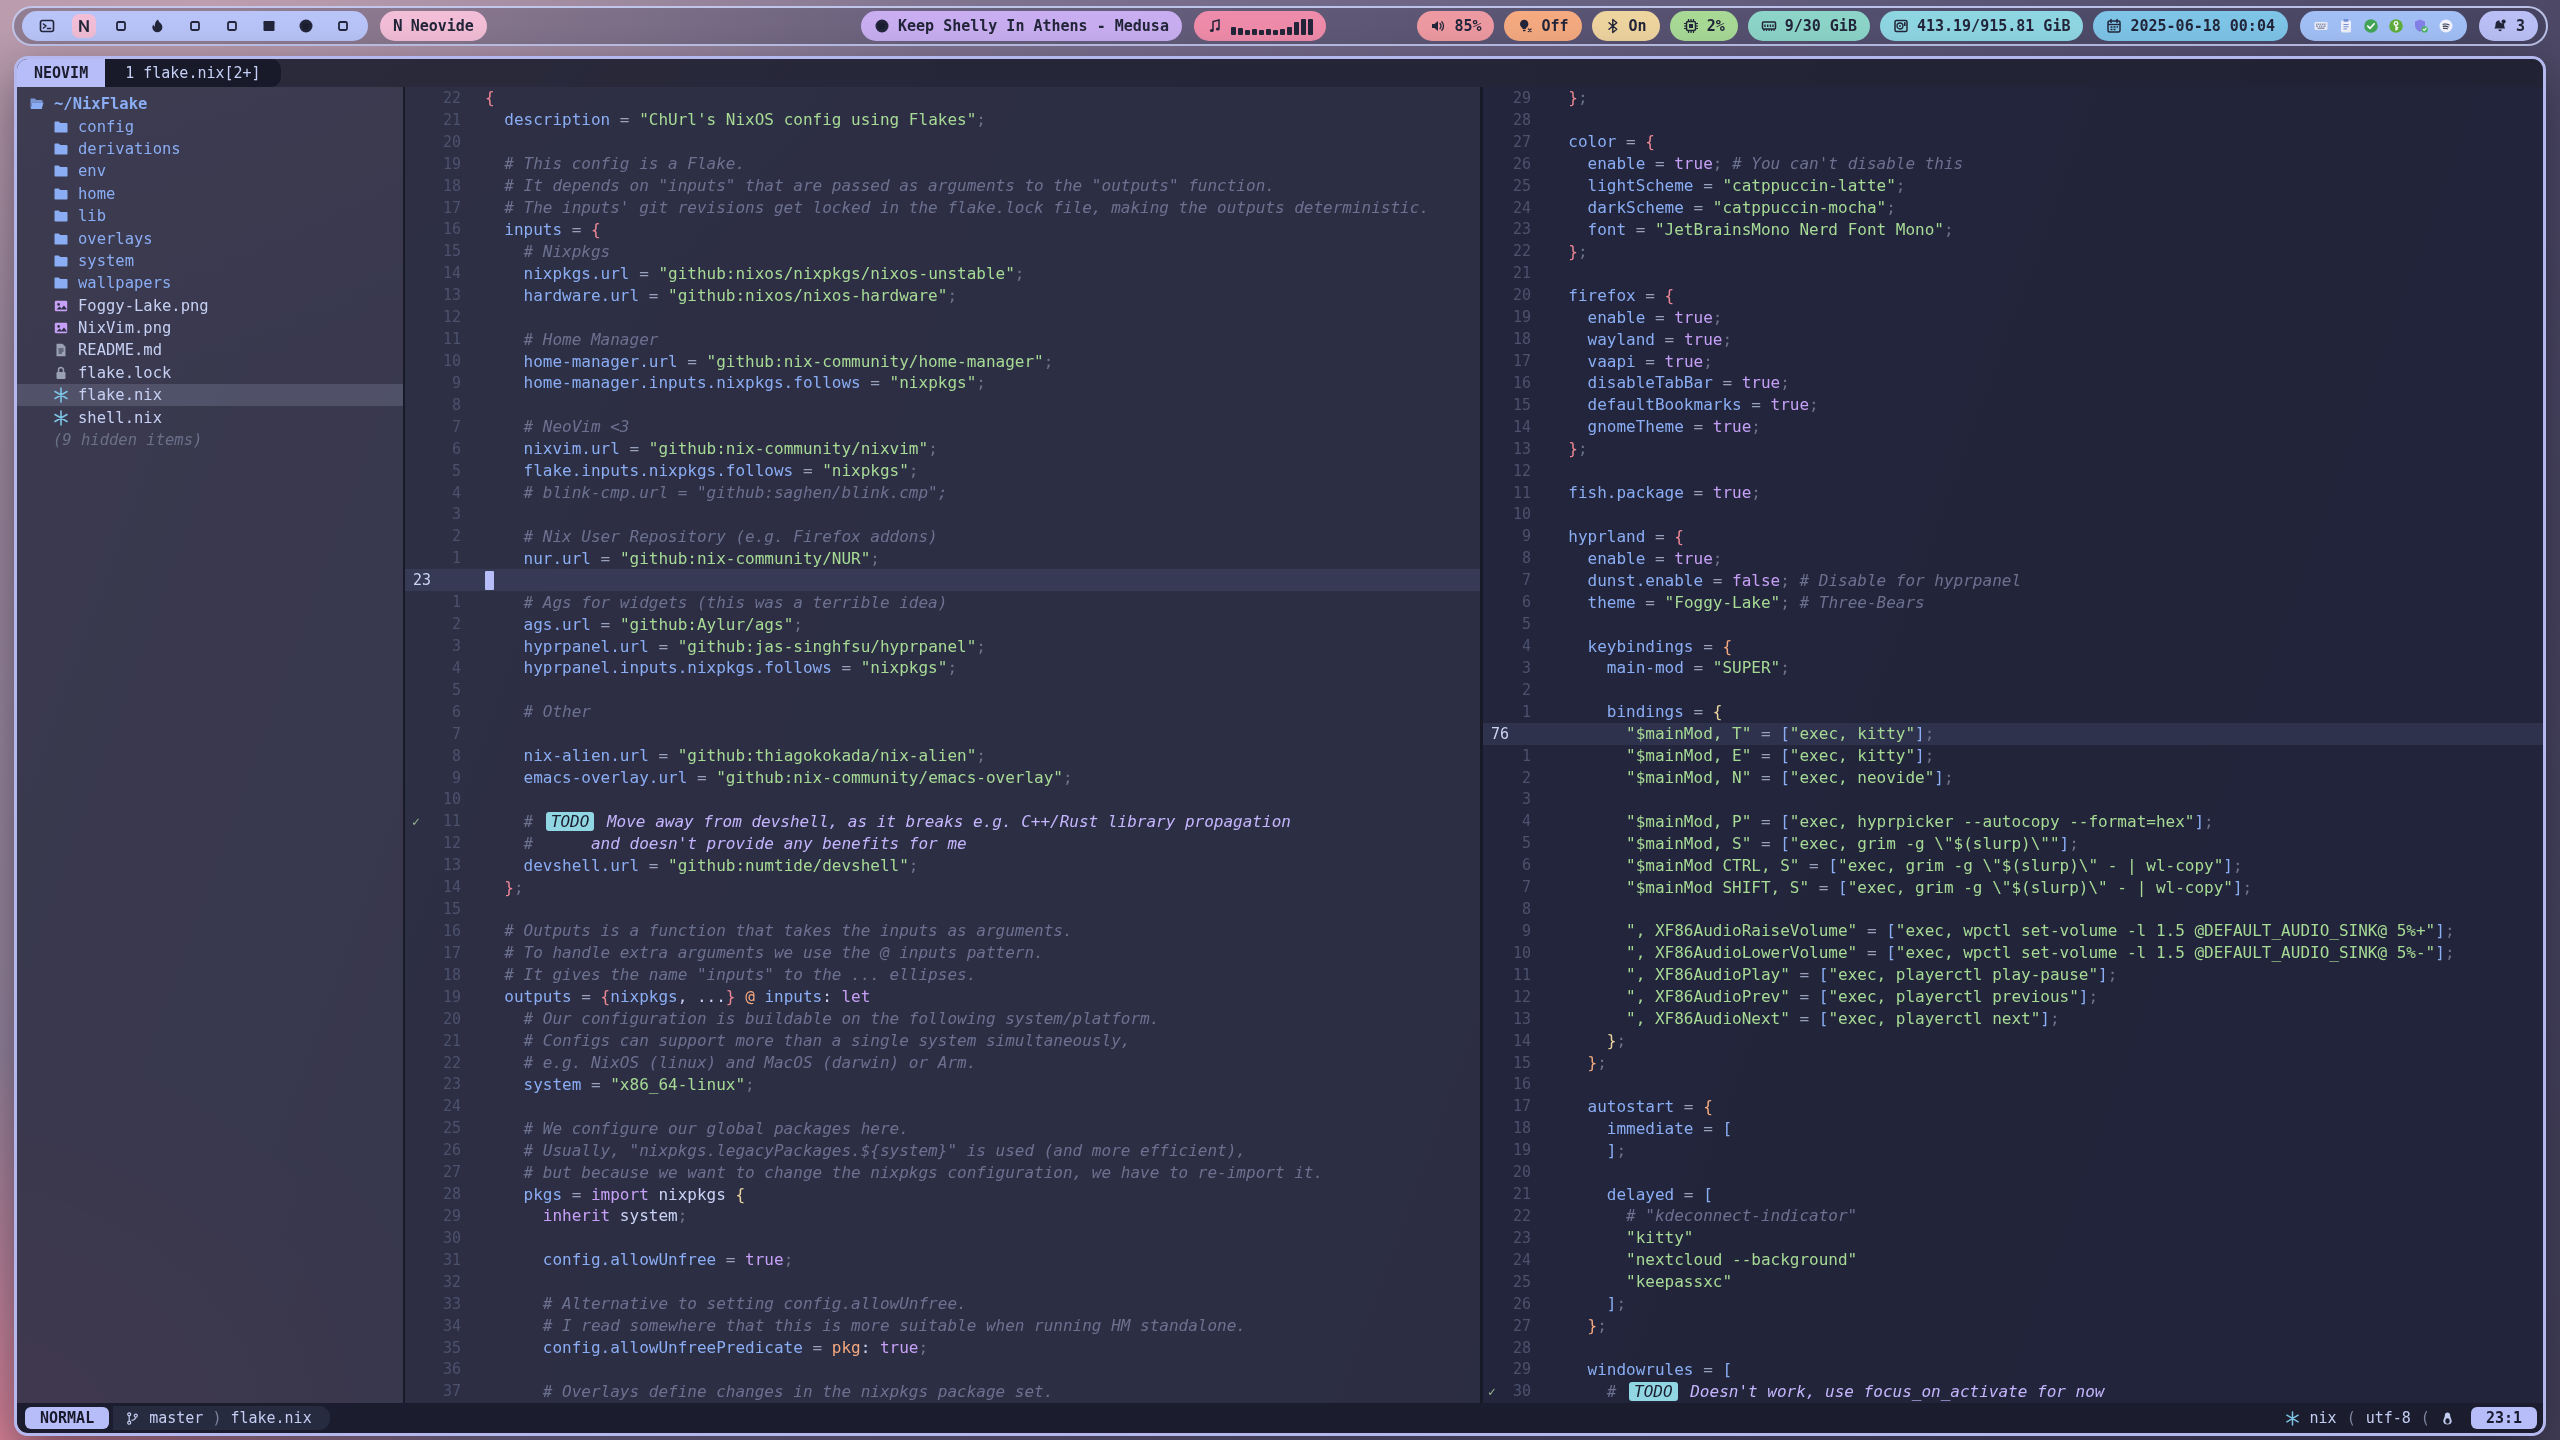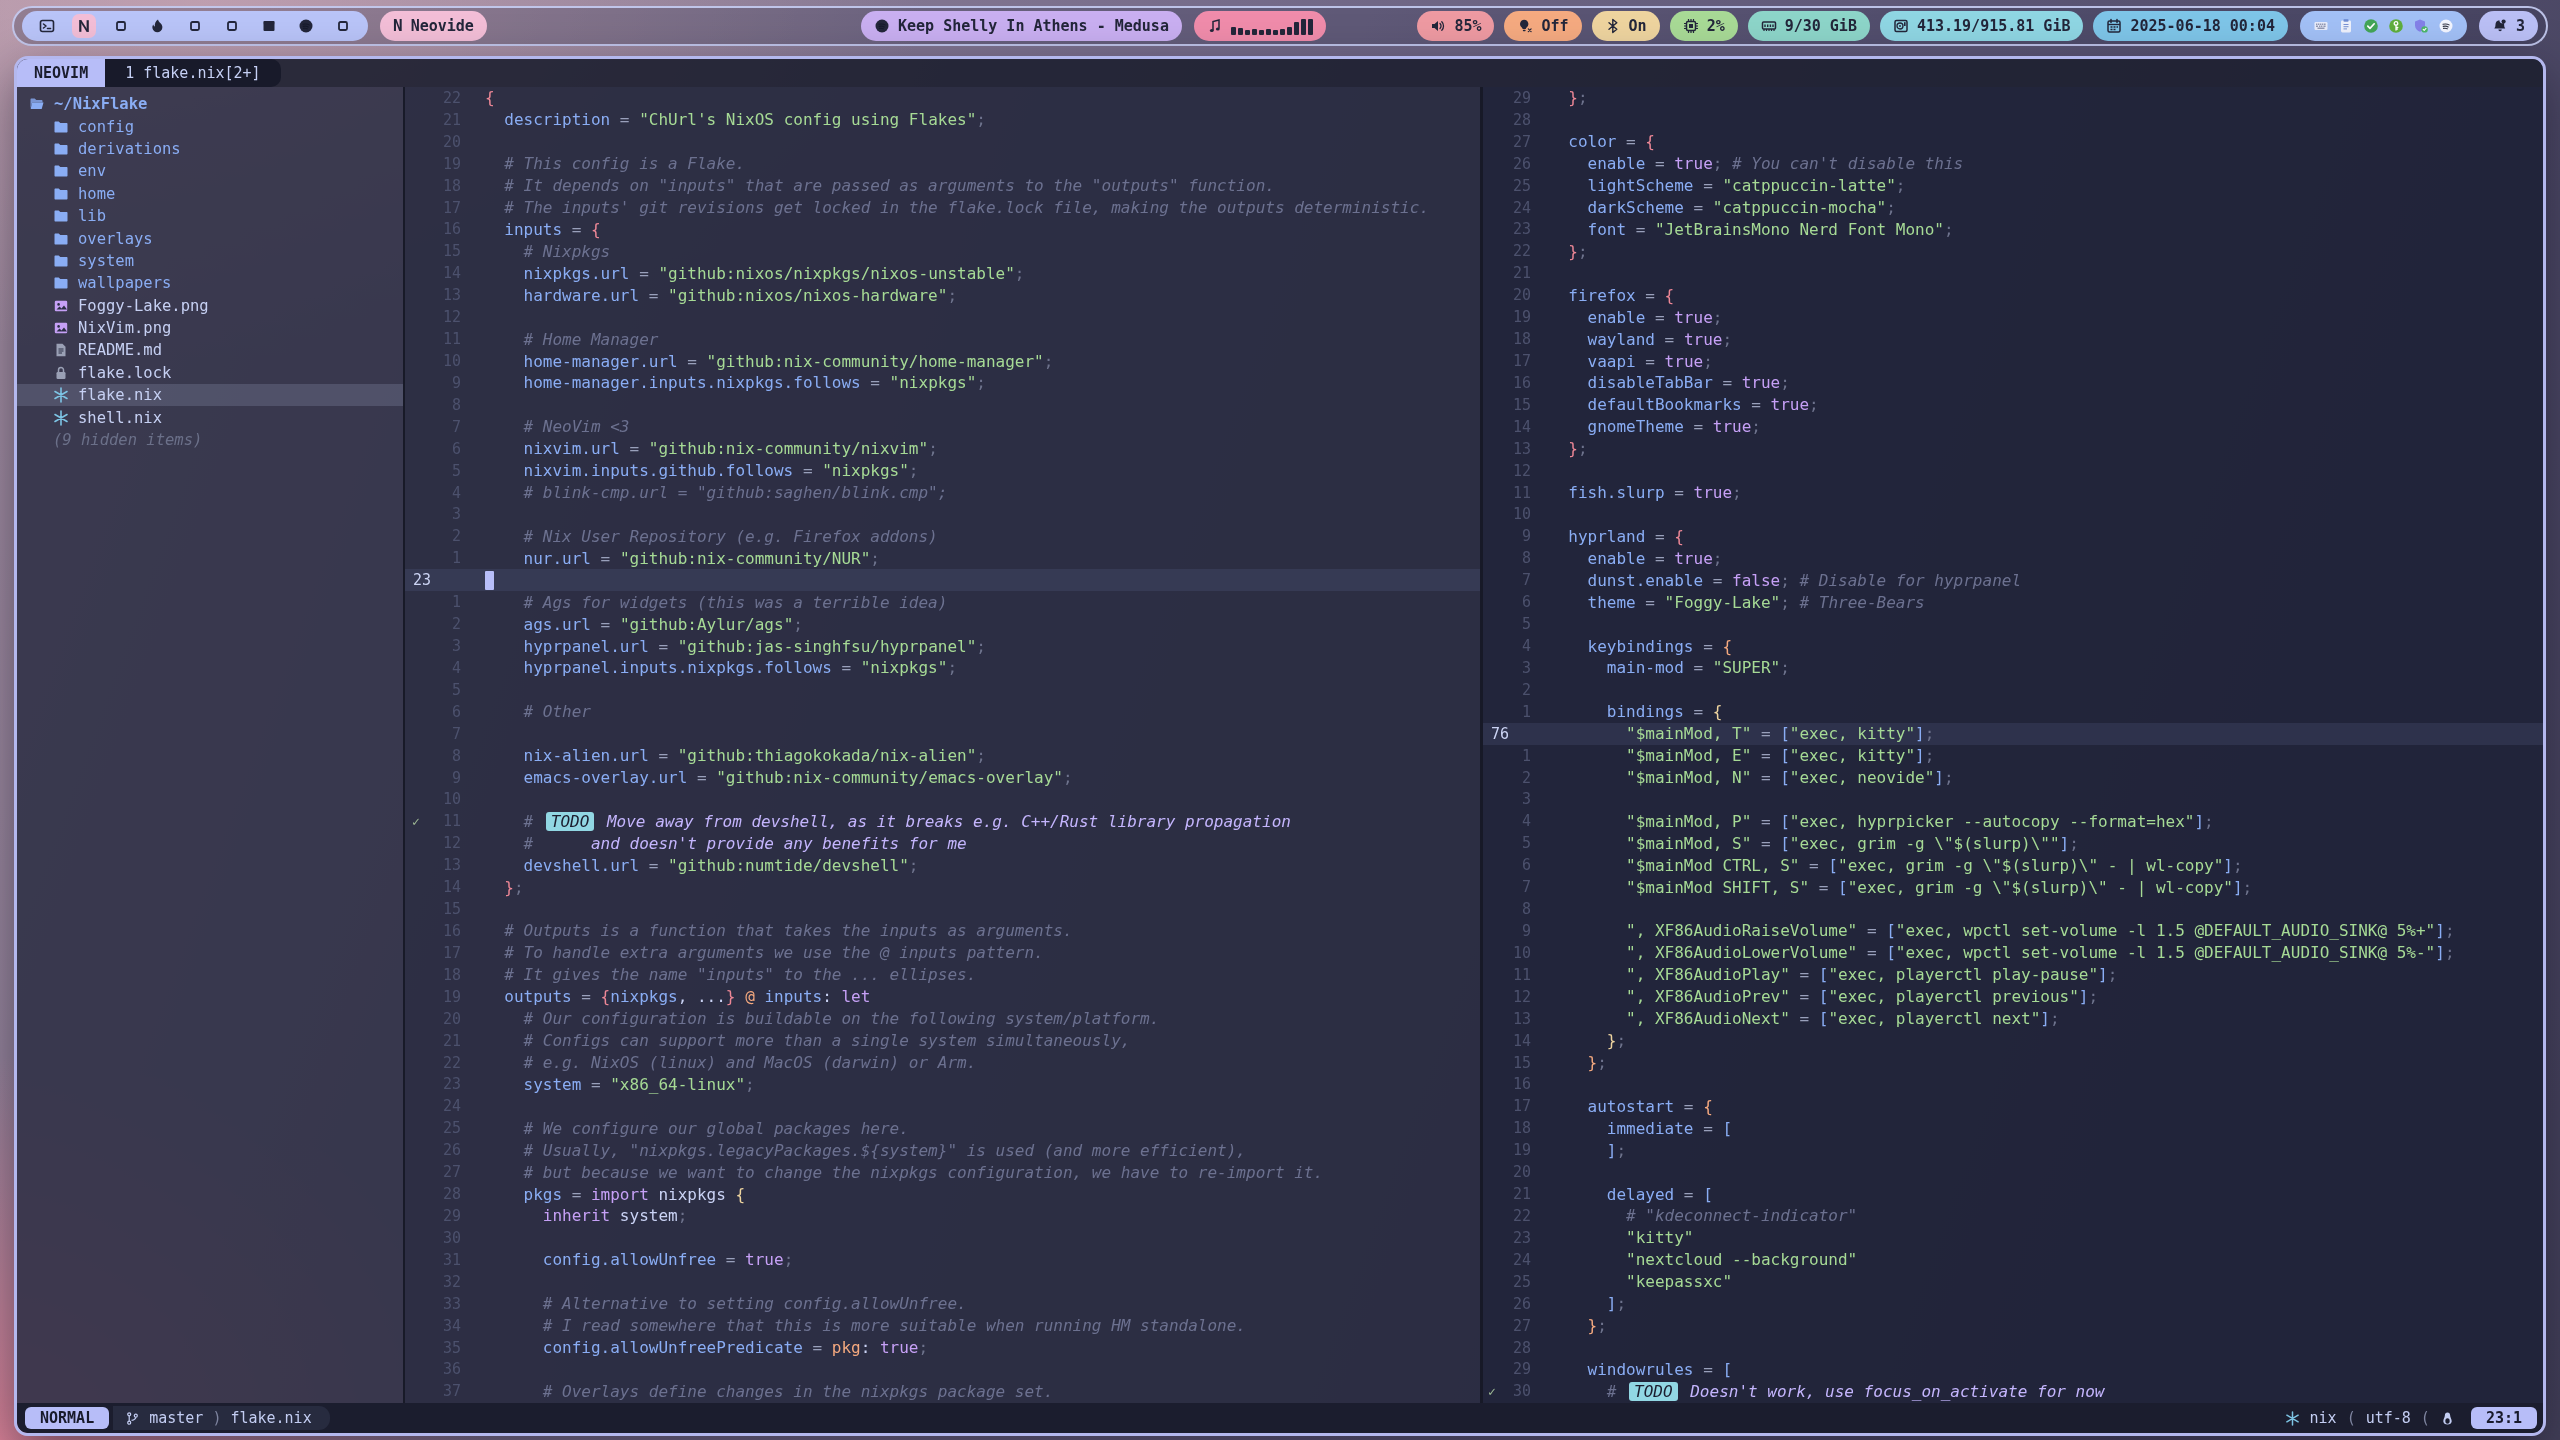--- a/index.html
+++ b/index.html
@@ -512,21 +512,21 @@
         <div class="code-line"><span class="sign"></span><span class="lnum">15</span><span class="code"><span class="tk-c">    # Nixpkgs</span></span></div>
         <div class="code-line"><span class="sign"></span><span class="lnum">14</span><span class="code"><span class="tk-b">    nixpkgs.url</span><span class="tk-o"> = </span><span class="tk-s">"github:nixos/nixpkgs/nixos-unstable"</span><span class="tk-p">;</span></span></div>
         <div class="code-line"><span class="sign"></span><span class="lnum">13</span><span class="code"><span class="tk-b">    hardware.url</span><span class="tk-o"> = </span><span class="tk-s">"github:nixos/nixos-hardware"</span><span class="tk-p">;</span></span></div>
         <div class="code-line"><span class="sign"></span><span class="lnum">12</span><span class="code"></span></div>
         <div class="code-line"><span class="sign"></span><span class="lnum">11</span><span class="code"><span class="tk-c">    # Home Manager</span></span></div>
         <div class="code-line"><span class="sign"></span><span class="lnum">10</span><span class="code"><span class="tk-b">    home-manager.url</span><span class="tk-o"> = </span><span class="tk-s">"github:nix-community/home-manager"</span><span class="tk-p">;</span></span></div>
         <div class="code-line"><span class="sign"></span><span class="lnum">9</span><span class="code"><span class="tk-b">    home-manager.inputs.nixpkgs.follows</span><span class="tk-o"> = </span><span class="tk-s">"nixpkgs"</span><span class="tk-p">;</span></span></div>
         <div class="code-line"><span class="sign"></span><span class="lnum">8</span><span class="code"></span></div>
         <div class="code-line"><span class="sign"></span><span class="lnum">7</span><span class="code"><span class="tk-c">    # NeoVim &lt;3</span></span></div>
         <div class="code-line"><span class="sign"></span><span class="lnum">6</span><span class="code"><span class="tk-b">    nixvim.url</span><span class="tk-o"> = </span><span class="tk-s">"github:nix-community/nixvim"</span><span class="tk-p">;</span></span></div>
-        <div class="code-line"><span class="sign"></span><span class="lnum">5</span><span class="code"><span class="tk-b">    nixvim.inputs.github.follows</span><span class="tk-o"> = </span><span class="tk-s">"nixpkgs"</span><span class="tk-p">;</span></span></div>
+        <div class="code-line"><span class="sign"></span><span class="lnum">5</span><span class="code"><span class="tk-b">    flake.inputs.nixpkgs.follows</span><span class="tk-o"> = </span><span class="tk-s">"nixpkgs"</span><span class="tk-p">;</span></span></div>
         <div class="code-line"><span class="sign"></span><span class="lnum">4</span><span class="code"><span class="tk-c">    # blink-cmp.url = "github:saghen/blink.cmp";</span></span></div>
         <div class="code-line"><span class="sign"></span><span class="lnum">3</span><span class="code"></span></div>
         <div class="code-line"><span class="sign"></span><span class="lnum">2</span><span class="code"><span class="tk-c">    # Nix User Repository (e.g. Firefox addons)</span></span></div>
         <div class="code-line"><span class="sign"></span><span class="lnum">1</span><span class="code"><span class="tk-b">    nur.url</span><span class="tk-o"> = </span><span class="tk-s">"github:nix-community/NUR"</span><span class="tk-p">;</span></span></div>
         <div class="code-line cur"><span class="sign"></span><span class="lnum">23</span><span class="code"><span class="cursor-block"></span></span></div>
         <div class="code-line"><span class="sign"></span><span class="lnum">1</span><span class="code"><span class="tk-c">    # Ags for widgets (this was a terrible idea)</span></span></div>
         <div class="code-line"><span class="sign"></span><span class="lnum">2</span><span class="code"><span class="tk-b">    ags.url</span><span class="tk-o"> = </span><span class="tk-s">"github:Aylur/ags"</span><span class="tk-p">;</span></span></div>
         <div class="code-line"><span class="sign"></span><span class="lnum">3</span><span class="code"><span class="tk-b">    hyprpanel.url</span><span class="tk-o"> = </span><span class="tk-s">"github:jas-singhfsu/hyprpanel"</span><span class="tk-p">;</span></span></div>
         <div class="code-line"><span class="sign"></span><span class="lnum">4</span><span class="code"><span class="tk-b">    hyprpanel.inputs.nixpkgs.follows</span><span class="tk-o"> = </span><span class="tk-s">"nixpkgs"</span><span class="tk-p">;</span></span></div>
         <div class="code-line"><span class="sign"></span><span class="lnum">5</span><span class="code"></span></div>
@@ -575,21 +575,21 @@
         <div class="code-line"><span class="sign"></span><span class="lnum">21</span><span class="code"></span></div>
         <div class="code-line"><span class="sign"></span><span class="lnum">20</span><span class="code"><span class="tk-b">  firefox</span><span class="tk-o"> = </span><span class="tk-r">{</span></span></div>
         <div class="code-line"><span class="sign"></span><span class="lnum">19</span><span class="code"><span class="tk-b">    enable</span><span class="tk-o"> = </span><span class="tk-k">true</span><span class="tk-p">;</span></span></div>
         <div class="code-line"><span class="sign"></span><span class="lnum">18</span><span class="code"><span class="tk-b">    wayland</span><span class="tk-o"> = </span><span class="tk-k">true</span><span class="tk-p">;</span></span></div>
         <div class="code-line"><span class="sign"></span><span class="lnum">17</span><span class="code"><span class="tk-b">    vaapi</span><span class="tk-o"> = </span><span class="tk-k">true</span><span class="tk-p">;</span></span></div>
         <div class="code-line"><span class="sign"></span><span class="lnum">16</span><span class="code"><span class="tk-b">    disableTabBar</span><span class="tk-o"> = </span><span class="tk-k">true</span><span class="tk-p">;</span></span></div>
         <div class="code-line"><span class="sign"></span><span class="lnum">15</span><span class="code"><span class="tk-b">    defaultBookmarks</span><span class="tk-o"> = </span><span class="tk-k">true</span><span class="tk-p">;</span></span></div>
         <div class="code-line"><span class="sign"></span><span class="lnum">14</span><span class="code"><span class="tk-b">    gnomeTheme</span><span class="tk-o"> = </span><span class="tk-k">true</span><span class="tk-p">;</span></span></div>
         <div class="code-line"><span class="sign"></span><span class="lnum">13</span><span class="code"><span class="tk-r">  }</span><span class="tk-p">;</span></span></div>
         <div class="code-line"><span class="sign"></span><span class="lnum">12</span><span class="code"></span></div>
-        <div class="code-line"><span class="sign"></span><span class="lnum">11</span><span class="code"><span class="tk-b">  fish.slurp</span><span class="tk-o"> = </span><span class="tk-k">true</span><span class="tk-p">;</span></span></div>
+        <div class="code-line"><span class="sign"></span><span class="lnum">11</span><span class="code"><span class="tk-b">  fish.package</span><span class="tk-o"> = </span><span class="tk-k">true</span><span class="tk-p">;</span></span></div>
         <div class="code-line"><span class="sign"></span><span class="lnum">10</span><span class="code"></span></div>
         <div class="code-line"><span class="sign"></span><span class="lnum">9</span><span class="code"><span class="tk-b">  hyprland</span><span class="tk-o"> = </span><span class="tk-r">{</span></span></div>
         <div class="code-line"><span class="sign"></span><span class="lnum">8</span><span class="code"><span class="tk-b">    enable</span><span class="tk-o"> = </span><span class="tk-k">true</span><span class="tk-p">;</span></span></div>
         <div class="code-line"><span class="sign"></span><span class="lnum">7</span><span class="code"><span class="tk-b">    dunst.enable</span><span class="tk-o"> = </span><span class="tk-k">false</span><span class="tk-p">;</span><span class="tk-c"> # Disable for hyprpanel</span></span></div>
         <div class="code-line"><span class="sign"></span><span class="lnum">6</span><span class="code"><span class="tk-b">    theme</span><span class="tk-o"> = </span><span class="tk-s">"Foggy-Lake"</span><span class="tk-p">;</span><span class="tk-c"> # Three-Bears</span></span></div>
         <div class="code-line"><span class="sign"></span><span class="lnum">5</span><span class="code"></span></div>
         <div class="code-line"><span class="sign"></span><span class="lnum">4</span><span class="code"><span class="tk-b">    keybindings</span><span class="tk-o"> = </span><span class="tk-pe">{</span></span></div>
         <div class="code-line"><span class="sign"></span><span class="lnum">3</span><span class="code"><span class="tk-b">      main-mod</span><span class="tk-o"> = </span><span class="tk-s">"SUPER"</span><span class="tk-p">;</span></span></div>
         <div class="code-line"><span class="sign"></span><span class="lnum">2</span><span class="code"></span></div>
         <div class="code-line"><span class="sign"></span><span class="lnum">1</span><span class="code"><span class="tk-b">      bindings</span><span class="tk-o"> = </span><span class="tk-y">{</span></span></div>

